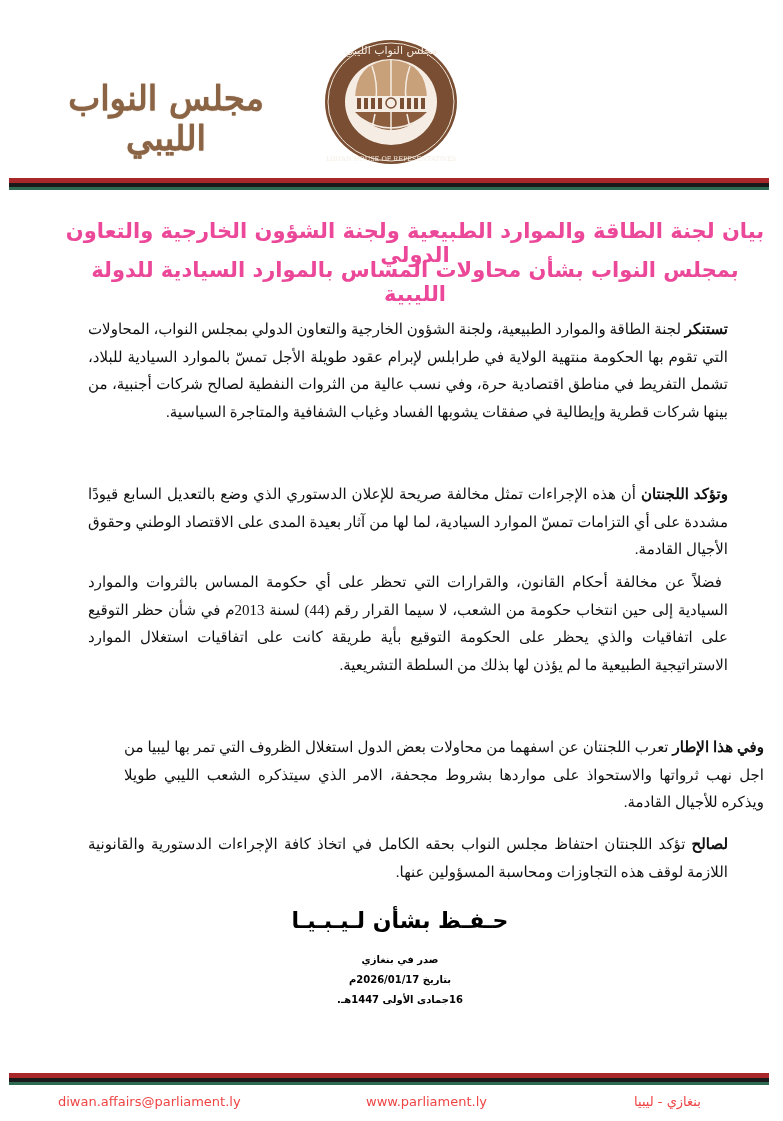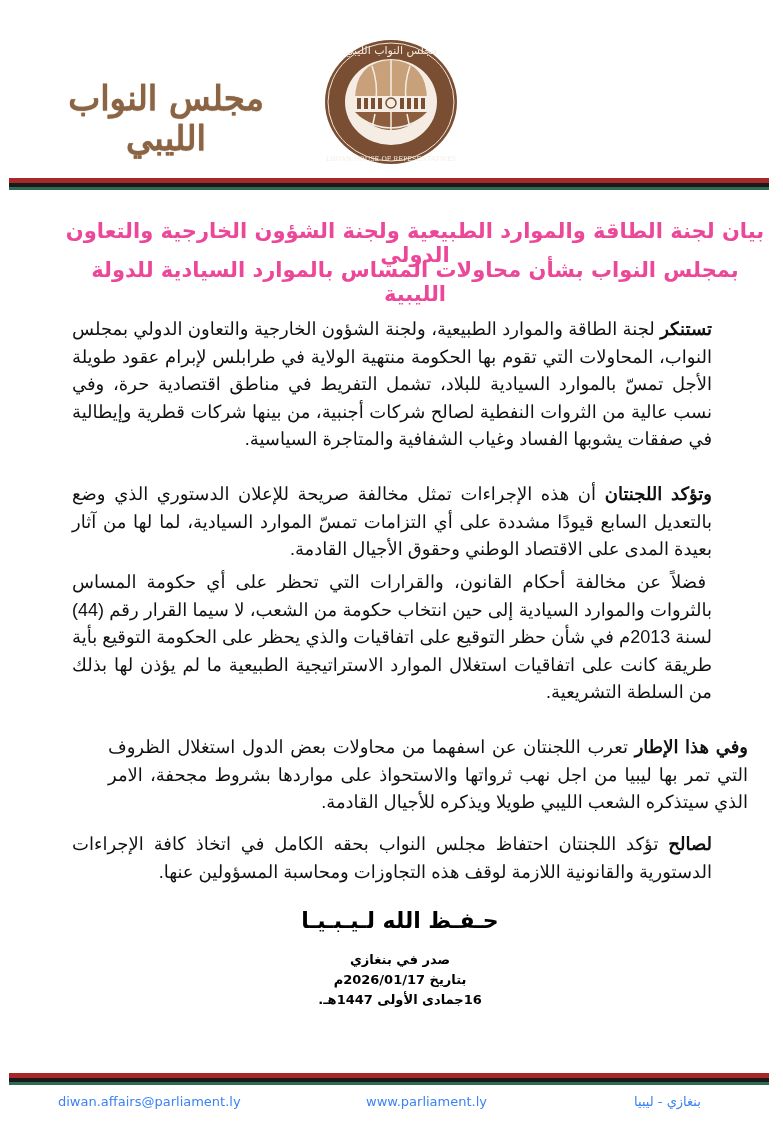--- a/index.html
+++ b/index.html
@@ -22,44 +22,44 @@
     .rule .r { height: 5px; background: #a8282a; }
     .rule .b { height: 4px; background: #1a1a1a; }
     .rule .g { height: 3px; background: #2f6b52; }
     .title {
       position: absolute; left: 60px; width: 710px; direction: rtl; text-align: center;
       font-weight: bold; font-size: 21px; color: #ec4899; font-family: "DejaVu Sans", sans-serif;
     }
     .title-1 { top: 219px; }
     .title-2 { top: 258px; }
     .body-text {
-      position: absolute; left: 72px; width: 640px; direction: rtl; text-align: justify;
-      text-align-last: right; font-family: Liberation Sans, sans-serif; font-size: 18px;
+      position: absolute; left: 88px; width: 640px; direction: rtl; text-align: justify;
+      text-align-last: right; font-family: Liberation Serif, serif; font-size: 15px;
       line-height: 27.5px; color: #111;
     }
     .body-text p { margin: 0; }
     .lead { font-weight: bold; }
     .p1 { top: 316px; }
     .p2 { top: 481px; }
     .p3 { top: 569px; }
     .p4 { top: 734px; margin-left: 36px; }
     .p5 { top: 831px; }
     .indent { text-indent: 6px; }
     .sign {
       position: absolute; left: 270px; width: 260px; direction: rtl; text-align: center;
       font-family: "DejaVu Sans", sans-serif; font-weight: bold; color: #000;
     }
     .sign-motto { top: 908px; font-size: 22px; letter-spacing: 3px; }
-    .sign-line { font-size: 13px; line-height: 20px; }
+    .sign-line { font-size: 10px; line-height: 20px; }
     .sign-1 { top: 950px; }
     .sign-2 { top: 970px; }
     .sign-3 { top: 990px; }
     .rule-bottom { top: 1073px; }
     .footer-item {
-      position: absolute; top: 1094px; font-family: "DejaVu Sans", sans-serif; font-size: 13px; color: #3b82f6;
+      position: absolute; top: 1094px; font-family: "DejaVu Sans", sans-serif; font-size: 13px; color: #ef4444;
     }
     .f-email { left: 58px; }
     .f-web { left: 366px; }
     .f-addr { left: 634px; width: 100px; direction: rtl; text-align: left; }
   </style>
 </head>
 <body>
 
 <div class="header">
   <div class="calli calli-left">مجلس النواب الليبي</div>
@@ -108,21 +108,21 @@
 <div class="body-text p3 indent">
   <p><span>فضلاً عن مخالفة أحكام القانون، والقرارات التي تحظر على أي حكومة المساس بالثروات والموارد السيادية إلى حين انتخاب حكومة من الشعب، لا سيما القرار رقم (44) لسنة 2013م في شأن حظر التوقيع على اتفاقيات والذي يحظر على الحكومة التوقيع بأية طريقة كانت على اتفاقيات استغلال الموارد الاستراتيجية الطبيعية ما لم يؤذن لها بذلك من السلطة التشريعية.</span></p>
 </div>
 <div class="body-text p4">
   <p><span class="lead">وفي هذا الإطار</span><span> تعرب اللجنتان عن اسفهما من محاولات بعض الدول استغلال الظروف التي تمر بها ليبيا من اجل نهب ثرواتها والاستحواذ على مواردها بشروط مجحفة، الامر الذي سيتذكره الشعب الليبي طويلا ويذكره للأجيال القادمة.</span></p>
 </div>
 <div class="body-text p5">
   <p><span class="lead">لصالح</span><span> تؤكد اللجنتان احتفاظ مجلس النواب بحقه الكامل في اتخاذ كافة الإجراءات الدستورية والقانونية اللازمة لوقف هذه التجاوزات ومحاسبة المسؤولين عنها.</span></p>
 </div>
 
-<div class="sign sign-motto">حـفـظ الله لـيـبـيـا</div>
+<div class="sign sign-motto">حـفـظ بشأن لـيـبـيـا</div>
 <div class="sign sign-line sign-1">صدر في بنغازي</div>
 <div class="sign sign-line sign-2">بتاريخ 2026/01/17م</div>
 <div class="sign sign-line sign-3">16جمادى الأولى 1447هـ.</div>
 
 <div class="rule rule-bottom">
   <div class="r"></div>
     <div class="b"></div>
     <div class="g"></div>
 </div>
 <div class="footer-item f-email">diwan.affairs@parliament.ly</div>

